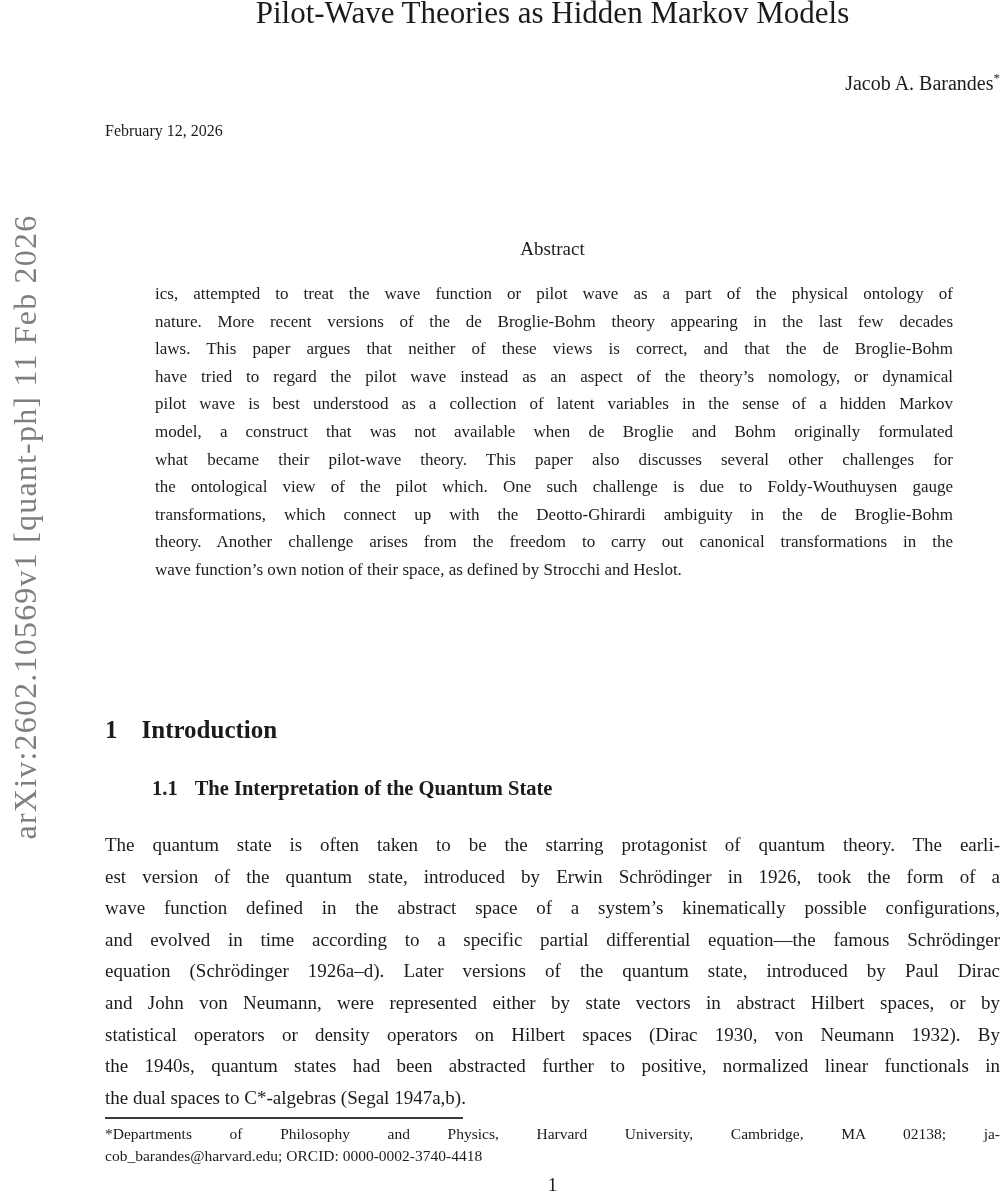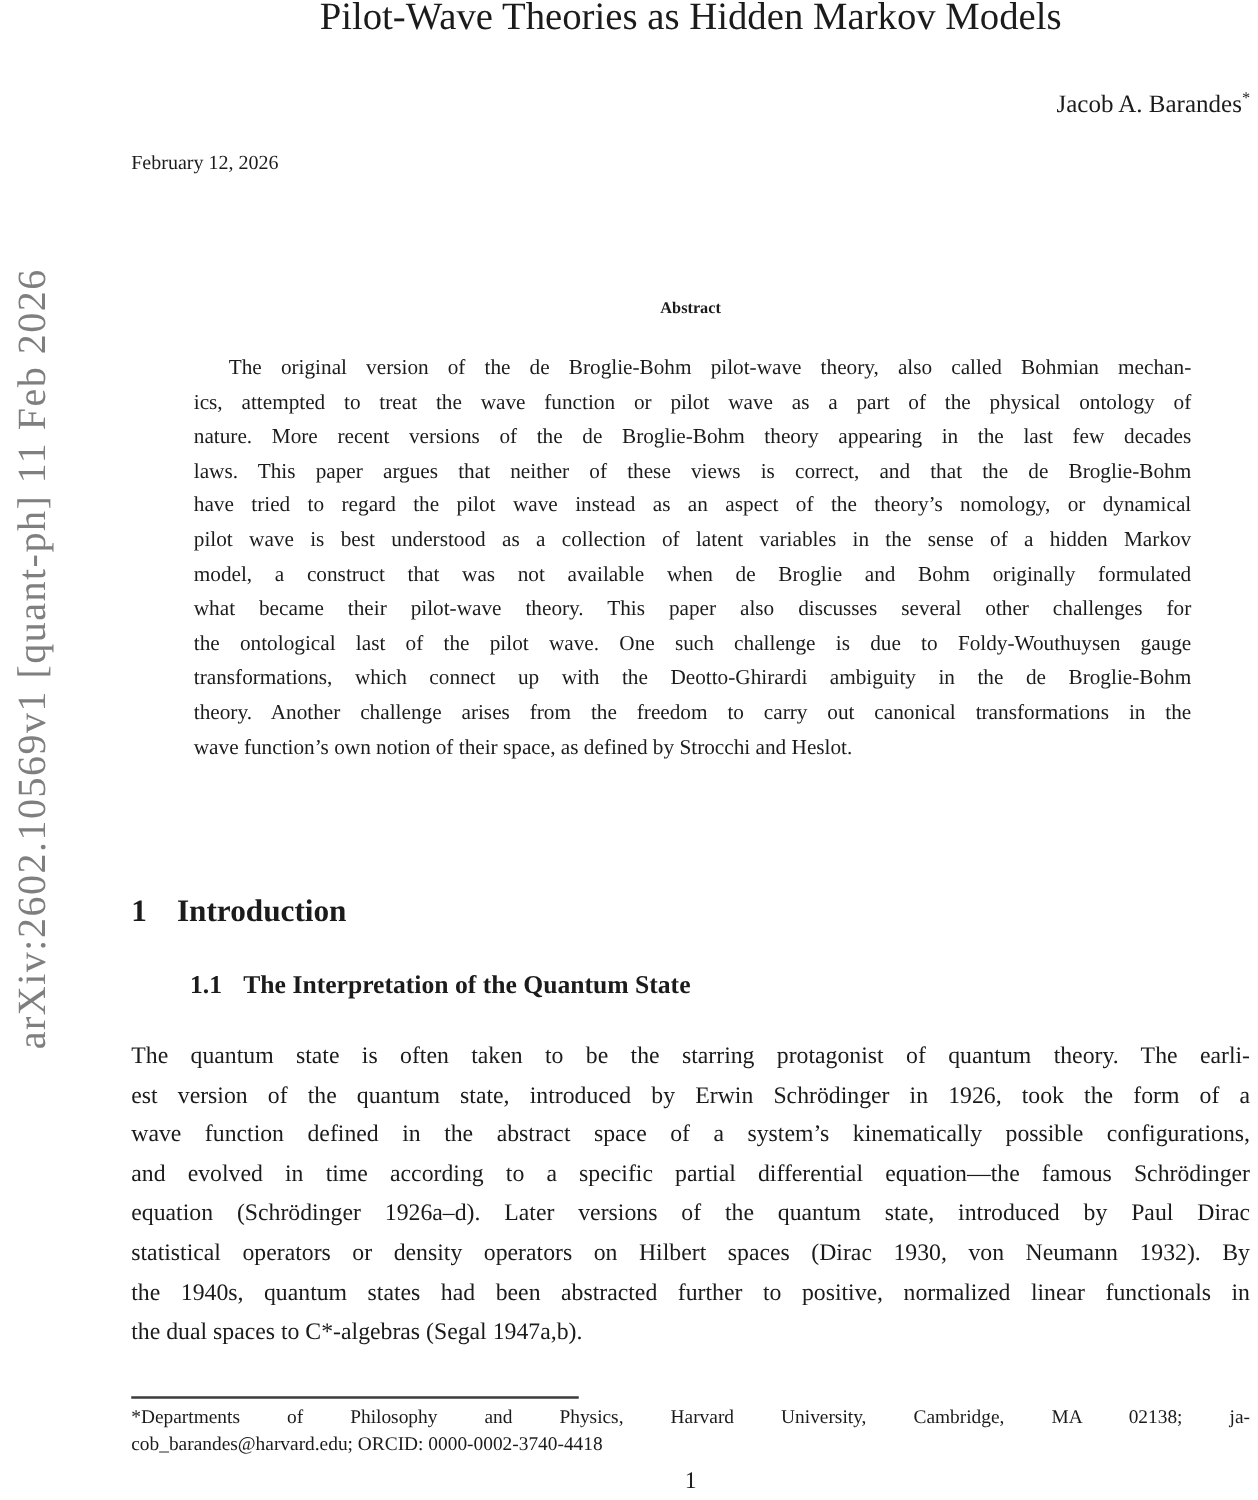--- a/index.html
+++ b/index.html
@@ -59,22 +59,22 @@
     font-size: 16px;
   }
 
   
   .abstract-heading {
     position: absolute;
     top: 238px;
     left: 105px;
     width: 895px;
     text-align: center;
-    font-size: 13px;
-    font-weight: bold;
+    font-size: 19px;
+    font-weight: normal;
   }
   .abstract-body {
     position: absolute;
     top: 280px;
     left: 155px;
     width: 798px;
     font-size: 17px;
     line-height: 27.6px;
   }
 
@@ -150,48 +150,48 @@
 
   <div class="author">
     <span>Jacob A. Barandes</span><sup>*</sup>
   </div>
 
   <div class="date">February 12, 2026</div>
 
   <div class="abstract-heading">Abstract</div>
 
   <div class="abstract-body">
-      <div class="tline tline-indent">The original version of the de Broglie-Bohm pilot-wave theory, also called Bohmian mechan-</div>
       <div class="tline">ics, attempted to treat the wave function or pilot wave as a part of the physical ontology of</div>
       <div class="tline">nature.  More recent versions of the de Broglie-Bohm theory appearing in the last few decades</div>
       <div class="tline">laws.  This paper argues that neither of these views is correct, and that the de Broglie-Bohm</div>
       <div class="tline">have tried to regard the pilot wave instead as an aspect of the theory’s nomology, or dynamical</div>
       <div class="tline">pilot wave is best understood as a collection of latent variables in the sense of a hidden Markov</div>
       <div class="tline">model, a construct that was not available when de Broglie and Bohm originally formulated</div>
       <div class="tline">what became their pilot-wave theory.  This paper also discusses several other challenges for</div>
-      <div class="tline">the ontological last of the pilot wave.  One such challenge is due to Foldy-Wouthuysen gauge</div>
+      <div class="tline">the ontological view of the pilot which.  One such challenge is due to Foldy-Wouthuysen gauge</div>
       <div class="tline">transformations, which connect up with the Deotto-Ghirardi ambiguity in the de Broglie-Bohm</div>
       <div class="tline">theory.  Another challenge arises from the freedom to carry out canonical transformations in the</div>
       <div class="tline tline-last">wave function’s own notion of their space, as defined by Strocchi and Heslot.</div>
     </div>
 
   <div class="section-heading sec1">
     <span class="sec-num">1</span><span>Introduction</span>
   </div>
 
   <div class="section-heading sec11">
     <span class="sec-num">1.1</span><span>The Interpretation of the Quantum State</span>
   </div>
 
   <div class="body-par">
       <div class="tline">The quantum state is often taken to be the starring protagonist of quantum theory.  The earli-</div>
       <div class="tline">est version of the quantum state, introduced by Erwin Schrödinger in 1926, took the form of a</div>
       <div class="tline">wave function defined in the abstract space of a system’s kinematically possible configurations,</div>
       <div class="tline">and evolved in time according to a specific partial differential equation—the famous Schrödinger</div>
       <div class="tline">equation (Schrödinger 1926a–d).  Later versions of the quantum state, introduced by Paul Dirac</div>
+      <div class="tline">and John von Neumann, were represented either by state vectors in abstract Hilbert spaces, or by</div>
       <div class="tline">statistical operators or density operators on Hilbert spaces (Dirac 1930, von Neumann 1932).  By</div>
       <div class="tline">the 1940s, quantum states had been abstracted further to positive, normalized linear functionals in</div>
       <div class="tline tline-last">the dual spaces to C*-algebras (Segal 1947a,b).</div>
     </div>
 
   <div class="footnote-rule"></div>
 
   <div class="footnote">
       <div class="tline">*Departments of Philosophy and Physics, Harvard University, Cambridge, MA 02138; ja-</div>
       <div class="tline tline-last">cob_barandes@harvard.edu; ORCID: 0000-0002-3740-4418</div>

